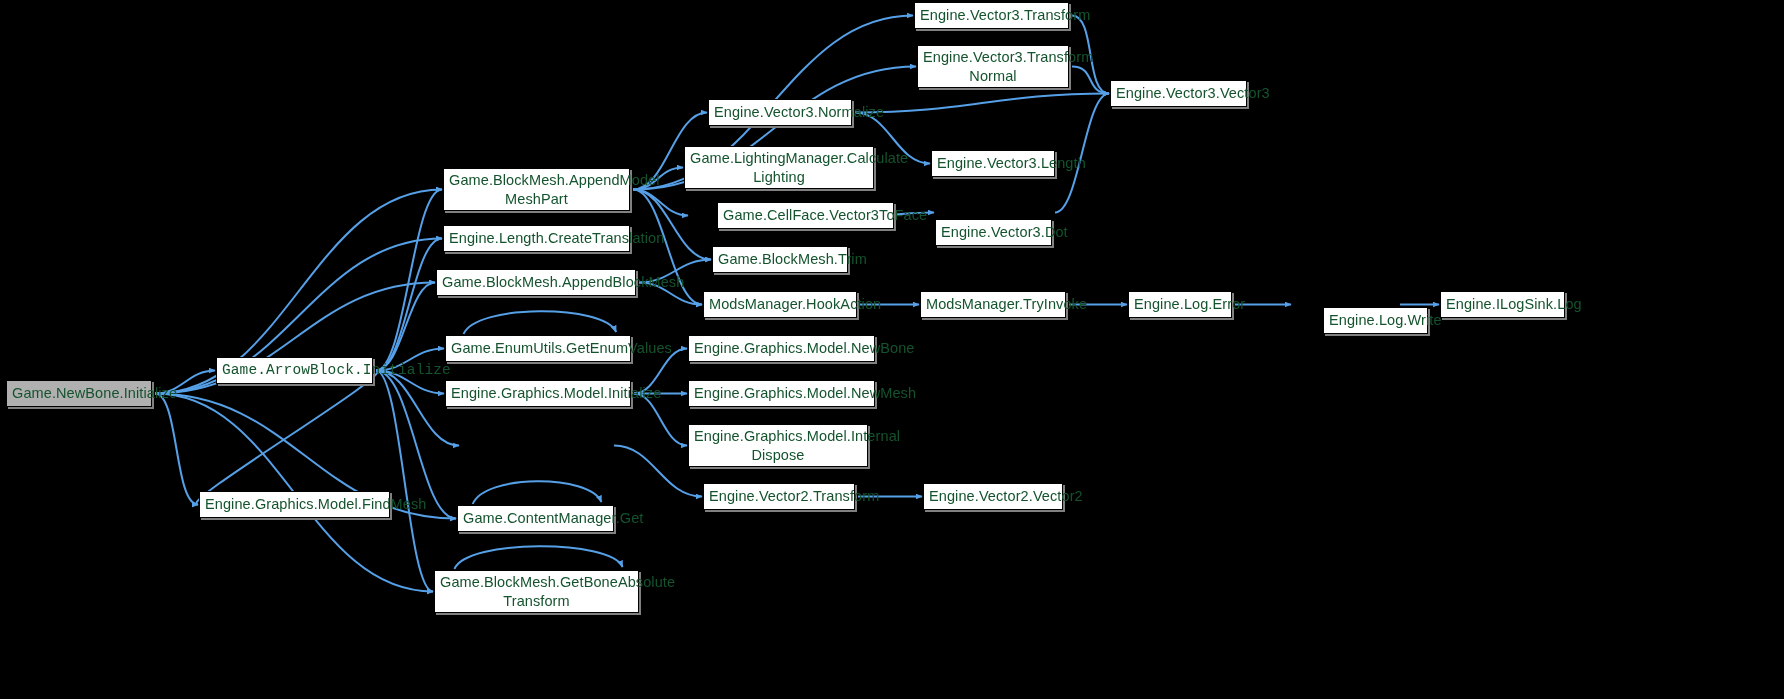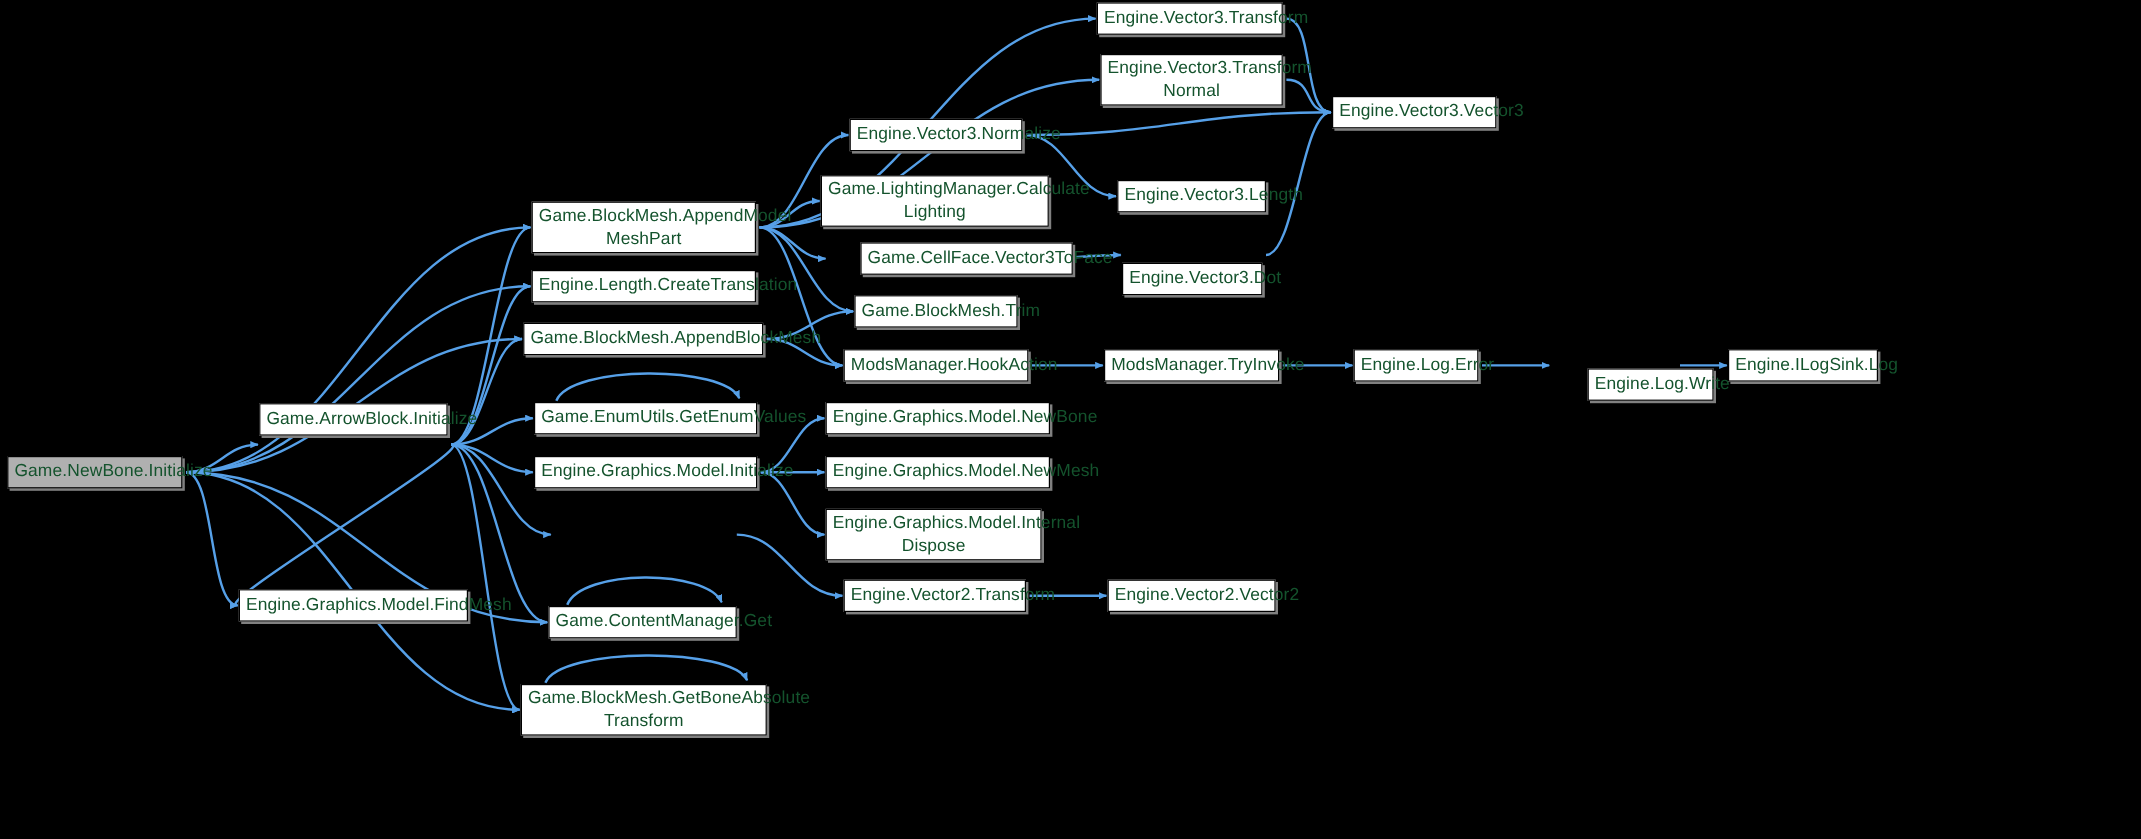--- a/index.html
+++ b/index.html
@@ -107,21 +107,21 @@
       <path d="M634,393.5 C658,393.5 663,348.5 687,348.5" fill="none" stroke="#56a0e8" stroke-width="2" marker-end="url(#arrowhead)"></path>
       <path d="M634,393.5 C658,393.5 663,393.5 687,393.5" fill="none" stroke="#56a0e8" stroke-width="2" marker-end="url(#arrowhead)"></path>
       <path d="M634,393.5 C658,393.5 663,445.5 687,445.5" fill="none" stroke="#56a0e8" stroke-width="2" marker-end="url(#arrowhead)"></path>
       <path d="M614,445.5 C653.6,445.5 662.4,496.5 702,496.5" fill="none" stroke="#56a0e8" stroke-width="2" marker-end="url(#arrowhead)"></path>
       <path d="M858,496.5 C886.8,496.5 893.2,496.5 922,496.5" fill="none" stroke="#56a0e8" stroke-width="2" marker-end="url(#arrowhead)"></path>
       <path d="M472.7,504 C484.7,474 589.44,474 601.44,502" fill="none" stroke="#56a0e8" stroke-width="2" marker-end="url(#arrowhead)"></path>
       <path d="M454.5,569 C466.5,539 610.6,539 622.6,567" fill="none" stroke="#56a0e8" stroke-width="2" marker-end="url(#arrowhead)"></path>
     </svg>
   <div id="node-layer">
       <div class="gnode root" style="left: 6px; top: 380px; width: 146px; height: 27px;"><span class="lbl">Game.NewBone.Initialize</span></div>
-      <div class="gnode" style="left: 216px; top: 336px; width: 157px; height: 27px;"><span class="lbl">Game.ArrowBlock.Initialize</span></div>
+      <div class="gnode" style="left: 216px; top: 357px; width: 157px; height: 27px; font-family: Liberation Mono, monospace;"><span class="lbl">Game.ArrowBlock.Initialize</span></div>
       <div class="gnode" style="left: 199px; top: 491px; width: 191px; height: 27px;"><span class="lbl">Engine.Graphics.Model.FindMesh</span></div>
       <div class="gnode" style="left: 443px; top: 168px; width: 187px; height: 43px;"><span class="lbl">Game.BlockMesh.AppendModel
 MeshPart</span></div>
       <div class="gnode" style="left: 443px; top: 225px; width: 187px; height: 27px;"><span class="lbl">Engine.Length.CreateTranslation</span></div>
       <div class="gnode" style="left: 436px; top: 269px; width: 200px; height: 27px;"><span class="lbl">Game.BlockMesh.AppendBlockMesh</span></div>
       <div class="gnode" style="left: 445px; top: 335px; width: 186px; height: 27px;"><span class="lbl">Game.EnumUtils.GetEnumValues</span></div>
       <div class="gnode" style="left: 445px; top: 380px; width: 186px; height: 27px;"><span class="lbl">Engine.Graphics.Model.Initialize</span></div>
       <div class="gnode" style="left: 457px; top: 505px; width: 157px; height: 27px;"><span class="lbl">Game.ContentManager.Get</span></div>
       <div class="gnode" style="left: 434px; top: 570px; width: 205px; height: 43px;"><span class="lbl">Game.BlockMesh.GetBoneAbsolute
 Transform</span></div>

